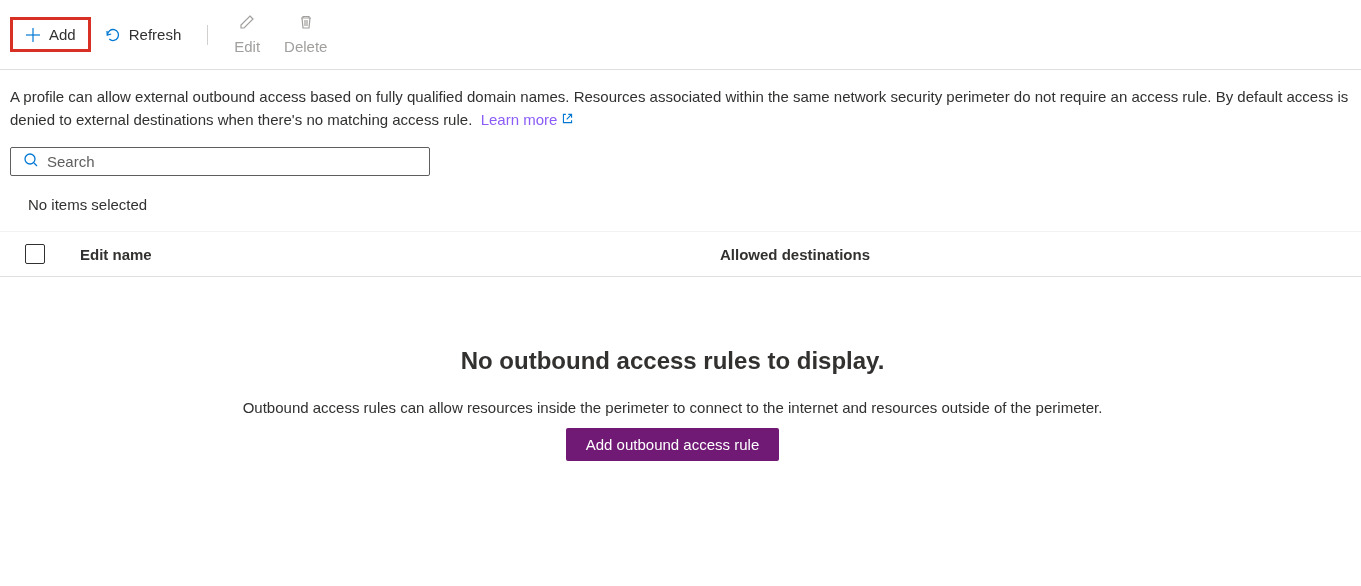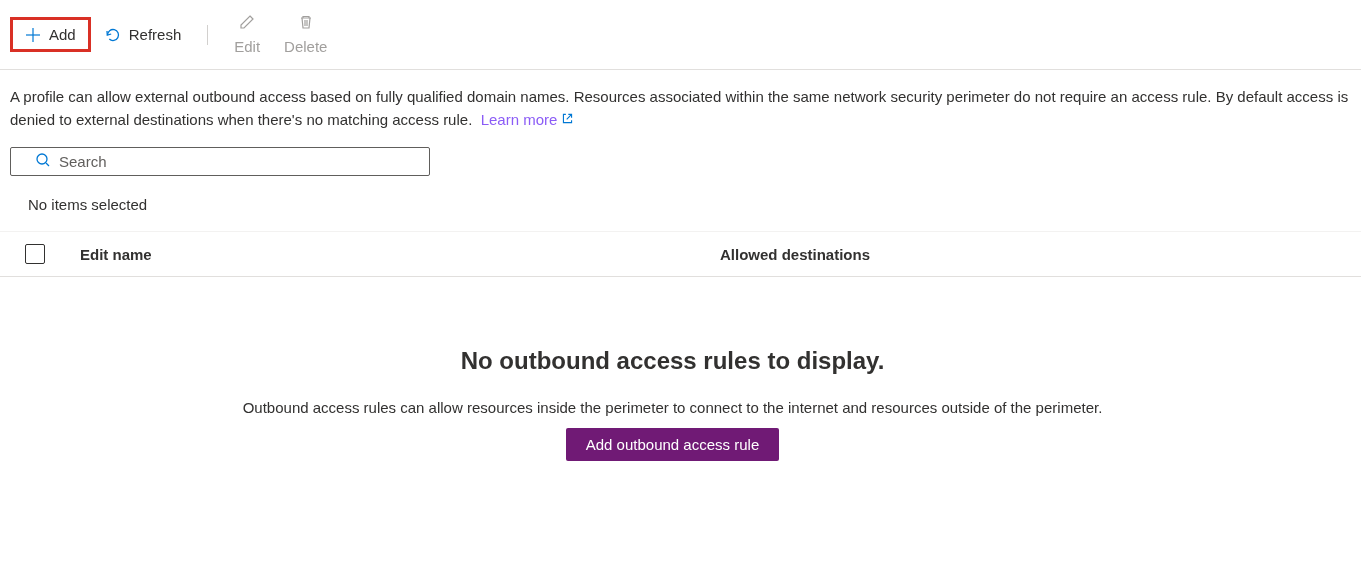--- a/index.html
+++ b/index.html
@@ -77,21 +77,21 @@
     }
     .search-container {
       padding: 4px 10px 10px 10px;
     }
     .search-box {
       display: flex;
       align-items: center;
       width: 420px;
       border: 1px solid #605e5c;
       border-radius: 2px;
-      padding: 4px 24px;
+      padding: 4px 12px;
       gap: 8px;
     }
     .search-box input {
       border: none;
       outline: none;
       font-size: 15px;
       flex: 1;
       background: transparent;
     }
     .search-box input::placeholder {

